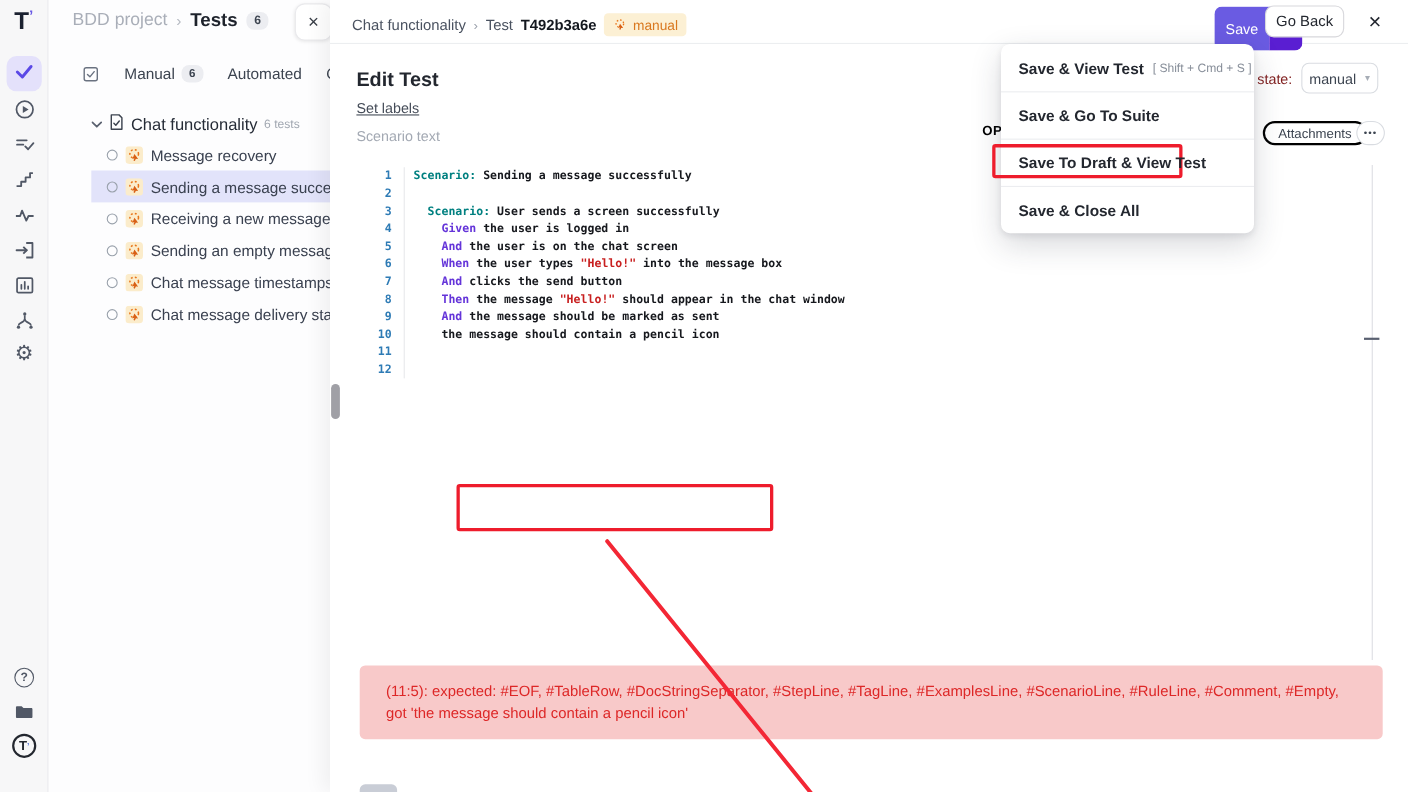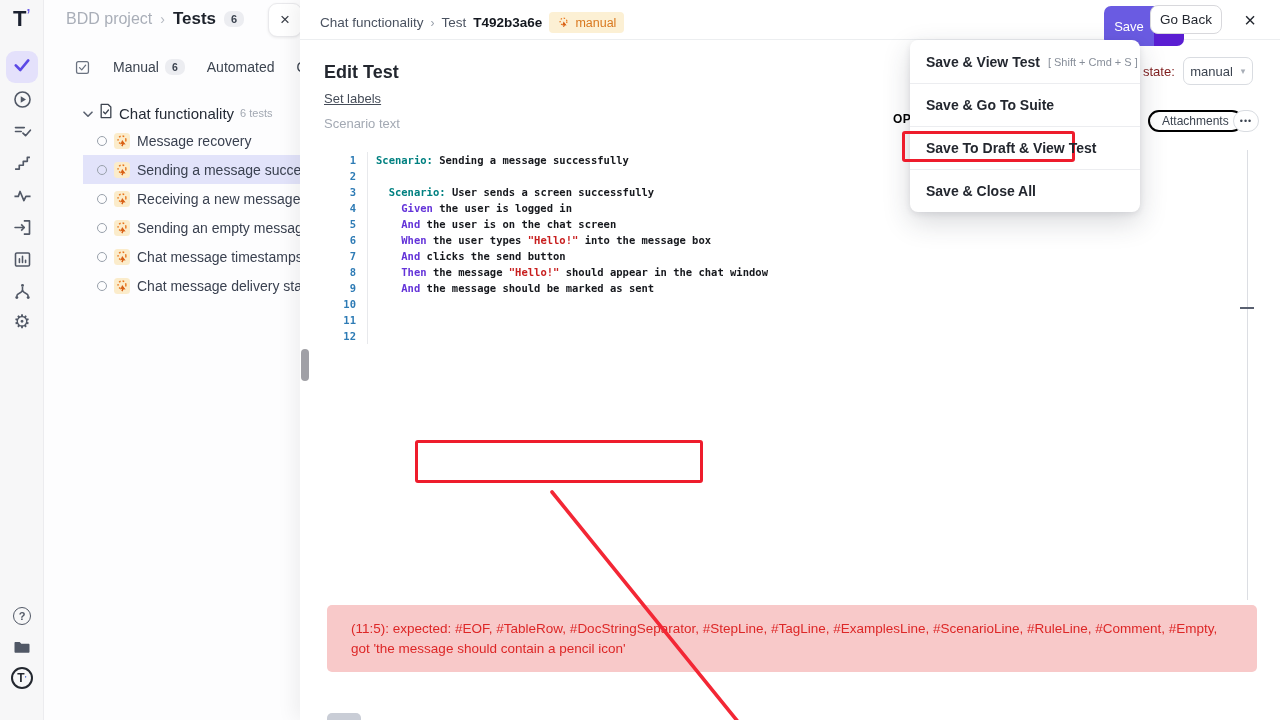--- a/index.html
+++ b/index.html
@@ -376,20 +376,21 @@
       <div class="codebox" id="codebox">
           <div class="cl"><span class="tok-kw1">Scenario:</span><span class="tok-txt"> Sending a message successfully</span></div>
           <div class="cl">&nbsp;</div>
           <div class="cl"><span class="tok-txt">  </span><span class="tok-kw1">Scenario:</span><span class="tok-txt"> User sends a screen successfully</span></div>
           <div class="cl"><span class="tok-txt">    </span><span class="tok-kw2">Given</span><span class="tok-txt"> the user is logged in</span></div>
           <div class="cl"><span class="tok-txt">    </span><span class="tok-kw2">And</span><span class="tok-txt"> the user is on the chat screen</span></div>
           <div class="cl"><span class="tok-txt">    </span><span class="tok-kw2">When</span><span class="tok-txt"> the user types </span><span class="tok-str">"Hello!"</span><span class="tok-txt"> into the message box</span></div>
           <div class="cl"><span class="tok-txt">    </span><span class="tok-kw2">And</span><span class="tok-txt"> clicks the send button</span></div>
           <div class="cl"><span class="tok-txt">    </span><span class="tok-kw2">Then</span><span class="tok-txt"> the message </span><span class="tok-str">"Hello!"</span><span class="tok-txt"> should appear in the chat window</span></div>
           <div class="cl"><span class="tok-txt">    </span><span class="tok-kw2">And</span><span class="tok-txt"> the message should be marked as sent</span></div>
+          <div class="cl"><span class="tok-txt">    the message should contain a pencil icon</span></div>
           <div class="cl">&nbsp;</div>
           <div class="cl">&nbsp;</div>
         </div>
       <div class="anno-box-code"></div>
       <svg class="anno-arrow" width="250" height="285" viewBox="0 0 250 285">
         <defs>
             <marker id="ah" markerWidth="9" markerHeight="9" refX="6.2" refY="3.2" orient="auto">
               <path d="M0 0l6.5 3.2L0 6.4z" fill="#f32735"></path>
             </marker>
           </defs>

